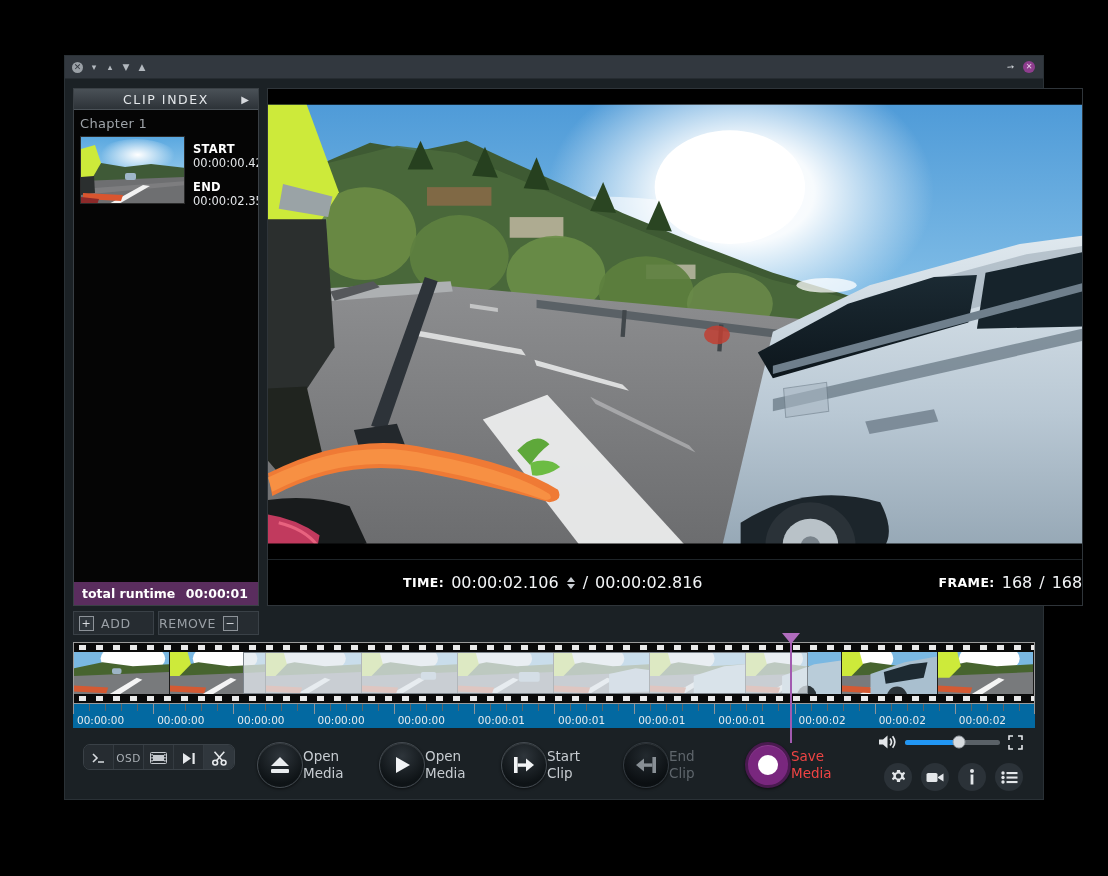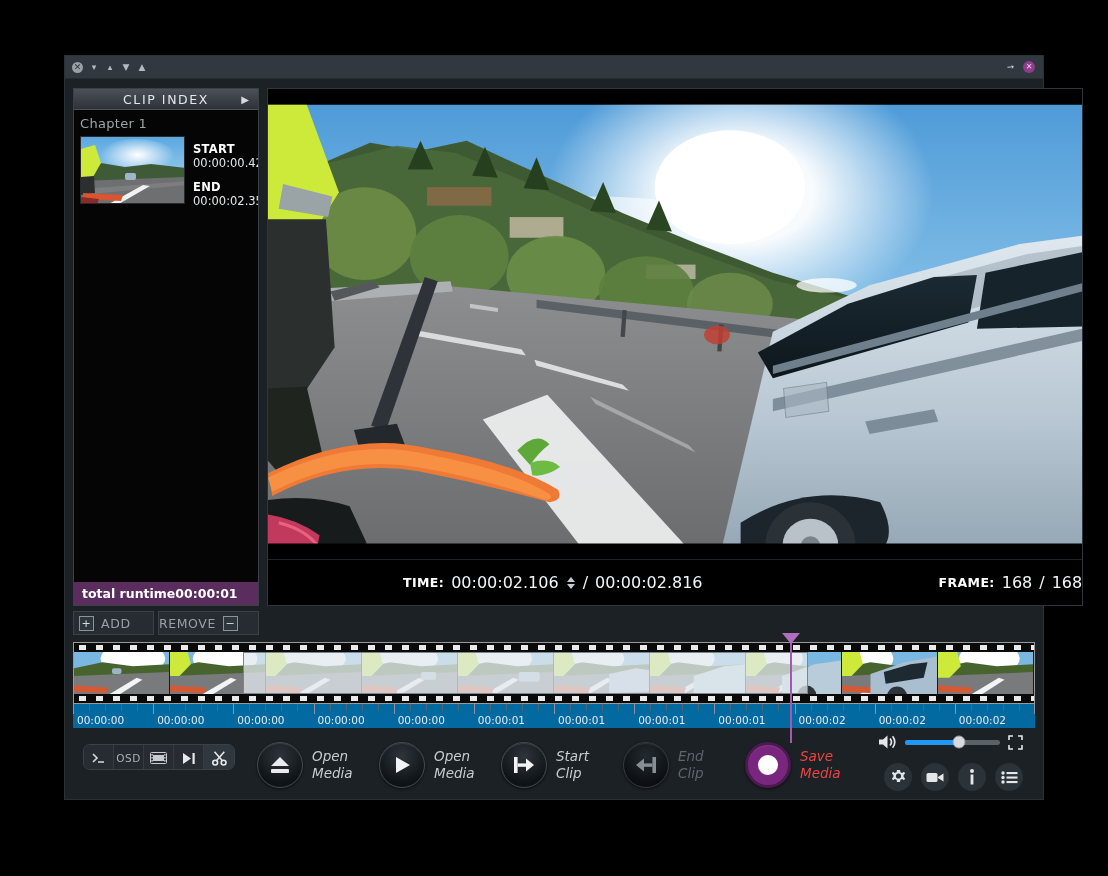--- a/index.html
+++ b/index.html
@@ -42,21 +42,21 @@
   .ci-chapter { color:#9ea3a8; font-size:13px; padding:0 0 5px 6px; letter-spacing:.3px; }
   .ci-item { display:flex; gap:8px; padding:0 6px; }
   .ci-thumb { width:105px; height:68px; border:1px solid #2a2a2a; position:relative;
     overflow:hidden; background:#111; flex:0 0 105px; }
   .ci-meta { padding-top:6px; }
   .ci-lbl { color:#fff; font-size:11.5px; font-weight:bold; letter-spacing:.3px; line-height:14px;}
   .ci-val { color:#e3e6e9; font-size:11.5px; line-height:14px; }
   .ci-gap { height:10px; }
 
   .ci-runtime { height:23px; background:#5a2d5e; display:flex; align-items:center;
-    justify-content:flex-start; padding:0 10px 0 8px; }
+    justify-content:space-between; padding:0 10px 0 8px; }
   .ci-runtime-lbl { color:#fff; font-size:12.5px; font-weight:bold; }
   .ci-runtime-val { color:#fff; font-size:12.5px; font-weight:bold; }
 
   .ci-btnrow { display:flex; gap:4px; padding:5px 0 0 0; background:#1b2125; }
   .ci-btn { flex:1; height:24px; background:#262c31; border:1px solid #3a4147;
     display:flex; align-items:center; color:#9aa0a6; font-size:12.5px; letter-spacing:.6px; }
   .ci-btn.add { justify-content:flex-start; padding-left:5px; gap:7px;}
   .ci-btn.rem { justify-content:flex-end; padding-right:20px; gap:7px;}
   .sqbox { width:15px; height:15px; border:1px solid #8d9399; color:#d8dbdf;
     font-size:11px; line-height:13px; text-align:center; background:#2f363c; }
@@ -101,21 +101,21 @@
 
   
   .toolbar { flex:1; display:flex; align-items:flex-start; padding-top:16px; position:relative; }
   .minibtns { display:flex; margin-left:10px; border:1px solid #3a4147; border-radius:7px;
     overflow:hidden; background:#23292e; height:26px; }
   .minibtn { width:30px; height:26px; display:flex; align-items:center; justify-content:center;
     color:#c7cbd0; font-size:11px; border-right:1px solid #343b41; background:#262c31; }
   .minibtn:last-child { border-right:none; background:#30373d; }
   .minibtn.osd { font-size:10.5px; letter-spacing:.5px; color:#aab0b6; background:#23292e;}
 
-  .bigbtn { display:flex; align-items:center; gap:9px; position:absolute; top:14px;font-style:italic; }
+  .bigbtn { display:flex; align-items:center; position:absolute; top:14px; }
   .circ { width:46px; height:46px; border-radius:50%;
     background:radial-gradient(circle at 50% 30%, #2e353b, #0e1316 72%);
     border:1px solid #444b51; display:flex; align-items:center; justify-content:center;
     box-shadow:inset 0 1px 0 rgba(255,255,255,.10), 0 1px 3px rgba(0,0,0,.6); }
   .circ.disabled { background:radial-gradient(circle at 50% 30%, #232a2f, #0b0f12 72%);
     border-color:#333a40; }
   .circ.save { background:#79277e; border:3px solid #4a1a50; }
   .circ.save i { display:block; width:20px; height:20px; border-radius:50%; background:#fff; }
   .blabel { color:#c7ccd1; font-size:13.5px; line-height:17px; }
   .blabel.dim { color:#5f666c; }

